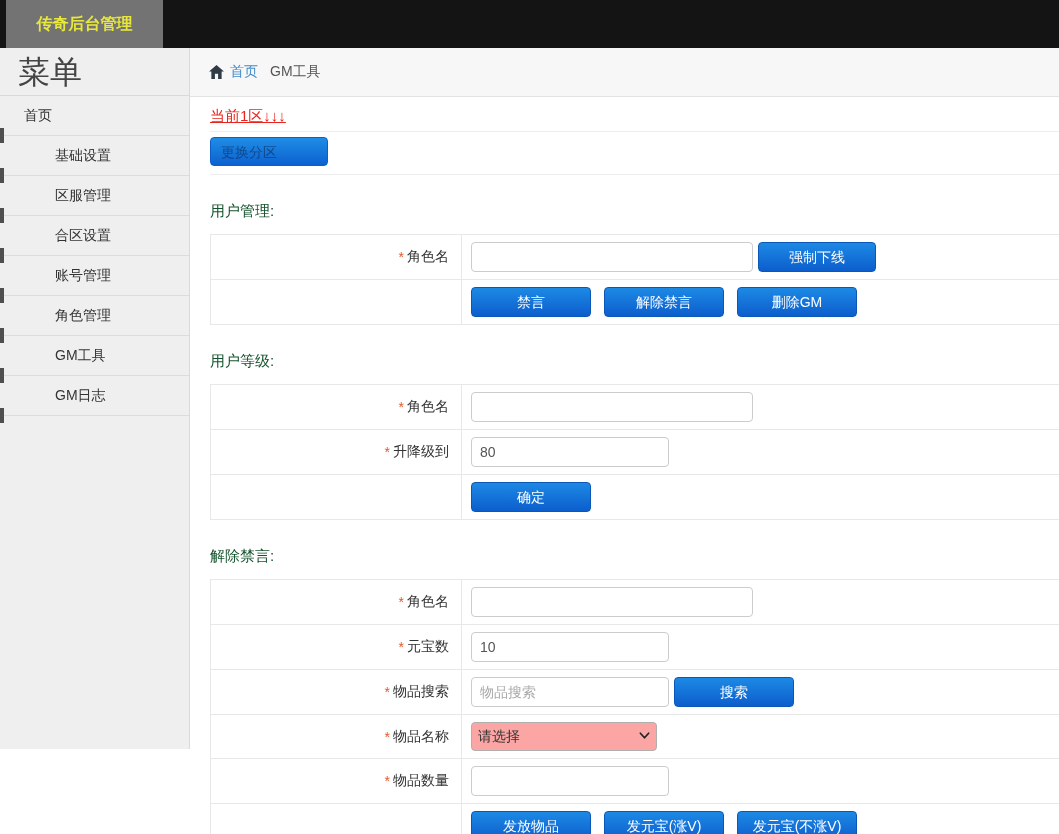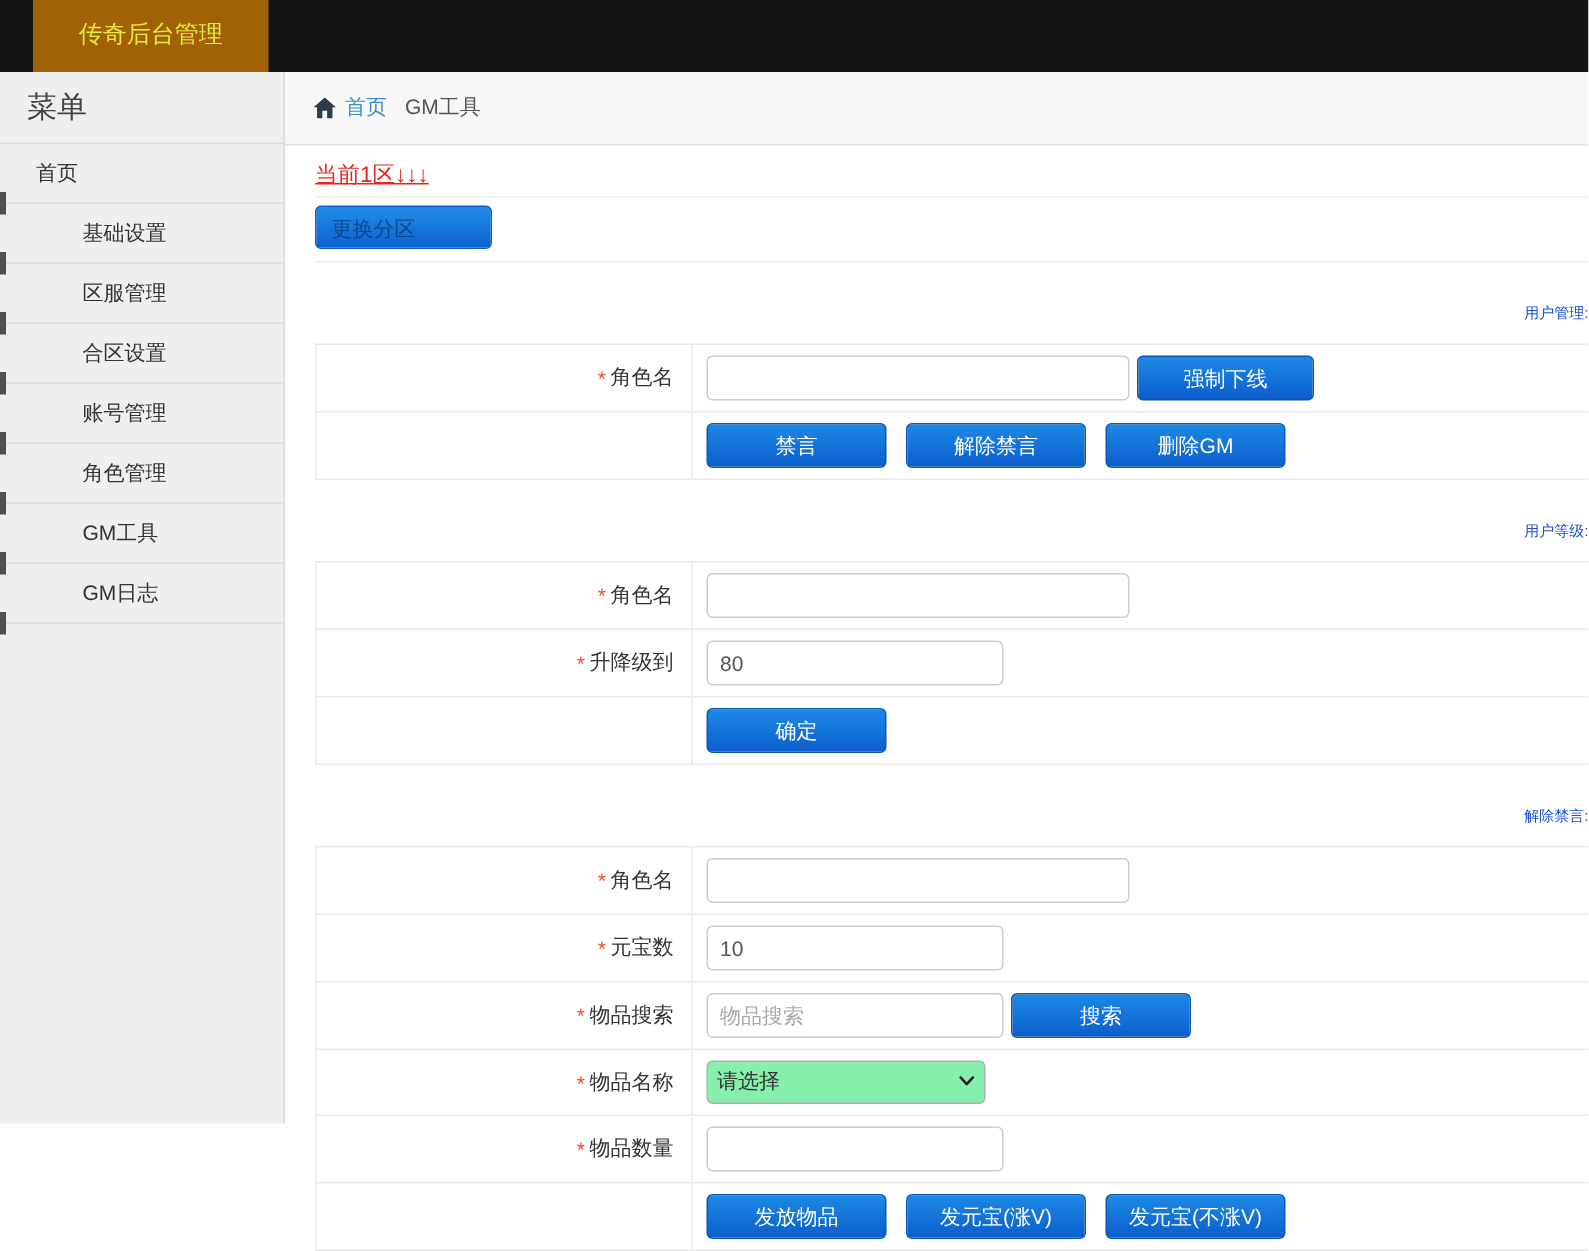--- a/index.html
+++ b/index.html
@@ -5,33 +5,33 @@
   * { margin:0; padding:0; box-sizing:border-box; }
   html,body { width:1059px; height:834px; }
   body {
     font-family:"Liberation Sans","DejaVu Sans",sans-serif;
     font-size:14px; color:#333; background:#fff; overflow:hidden; position:relative;
   }
 
   
   .topbar { height:48px; background:#141414; }
   .brand {
-    margin-left:22px; width:157px; height:48px; background:#a16207;
-    color:#e7e73c; font-size:16px; font-weight:normal;
+    margin-left:6px; width:157px; height:48px; background:#737373;
+    color:#e7e73c; font-size:16px; font-weight:bold;
     text-align:center; line-height:48px;
   }
 
   
   .sidebar {
     position:absolute; top:48px; left:0; width:190px; height:701px;
     background:#f0efef; border-right:1px solid #d9d9d9;
   }
   .sidebar-title {
     height:48px; line-height:48px; padding-left:18px;
-    font-size:20px; color:#444; border-bottom:1px solid #d9d9d9;
+    font-size:32px; color:#444; border-bottom:1px solid #d9d9d9;
   }
   .menu { list-style:none; }
   .menu li {
     position:relative; height:40px; line-height:39px;
     border-bottom:1px solid #dcdcdc; font-size:14px; color:#333; cursor:pointer;
   }
   .menu li.home { padding-left:24px; }
   .menu li.child { padding-left:55px; }
   .menu li::after {
     content:""; position:absolute; left:0; bottom:-8px;
@@ -63,42 +63,42 @@
   .btn-gap { margin-left:13px; }
   .btn-attach { margin-left:5px; min-width:118px; }
 
   .select-btn {
     width:118px; height:29px; line-height:29px; border-radius:4px; border:1px solid #0c5ec9;
     background:linear-gradient(180deg,#1f8de6 0%,#0c61cf 100%);
     color:rgba(13,34,72,0.55); padding-left:10px; font-size:14px; cursor:pointer;
   }
 
   .section { margin-top:27px; }
-  .section-title { font-size:10px; color:#1d4ed8;text-align:right; }
+  .section-title { font-size:15px; color:#14532d; }
   .ftable { margin-top:13px; border-top:1px solid #e8e8e8; border-left:1px solid #e8e8e8; }
   .frow { display:flex; border-bottom:1px solid #e8e8e8; align-items:stretch; min-height:44px; }
   .cell-label {
     width:251px; border-right:1px solid #e8e8e8;
     display:flex; align-items:center; justify-content:flex-end;
     padding-right:12px; font-size:14px; color:#333;
   }
   .req { color:#e4572e; margin-right:3px; }
   .cell-field { flex:1; display:flex; align-items:center; padding:7px 0 7px 9px; }
 
   input.txt {
     height:30px; width:282px; border:1px solid #ccc; border-radius:4px;
     padding:14px 8px; font-size:14px; color:#555; font-family:inherit; background:#fff;
   }
   input.txt.narrow { width:198px; }
   input.txt::placeholder { color:#a9a9a9; }
 
   .select-wrap { position:relative; width:186px; height:29px; }
   .select-wrap select {
     width:100%; height:29px; border:1px solid #b0b0b0; border-radius:4px;
-    background:#86efac; font-size:14px; color:#333; padding:0 22px 0 6px;
+    background:#fca5a5; font-size:14px; color:#333; padding:0 22px 0 6px;
     appearance:none; -webkit-appearance:none; -moz-appearance:none; font-family:Liberation Serif, serif; cursor:pointer;
   }
   .chev { position:absolute; right:7px; top:8px; pointer-events:none; display:inline-flex; }
 </style>
 </head>
 <body>
 
 <div class="topbar">
   <div class="brand">传奇后台管理</div>
 </div>

